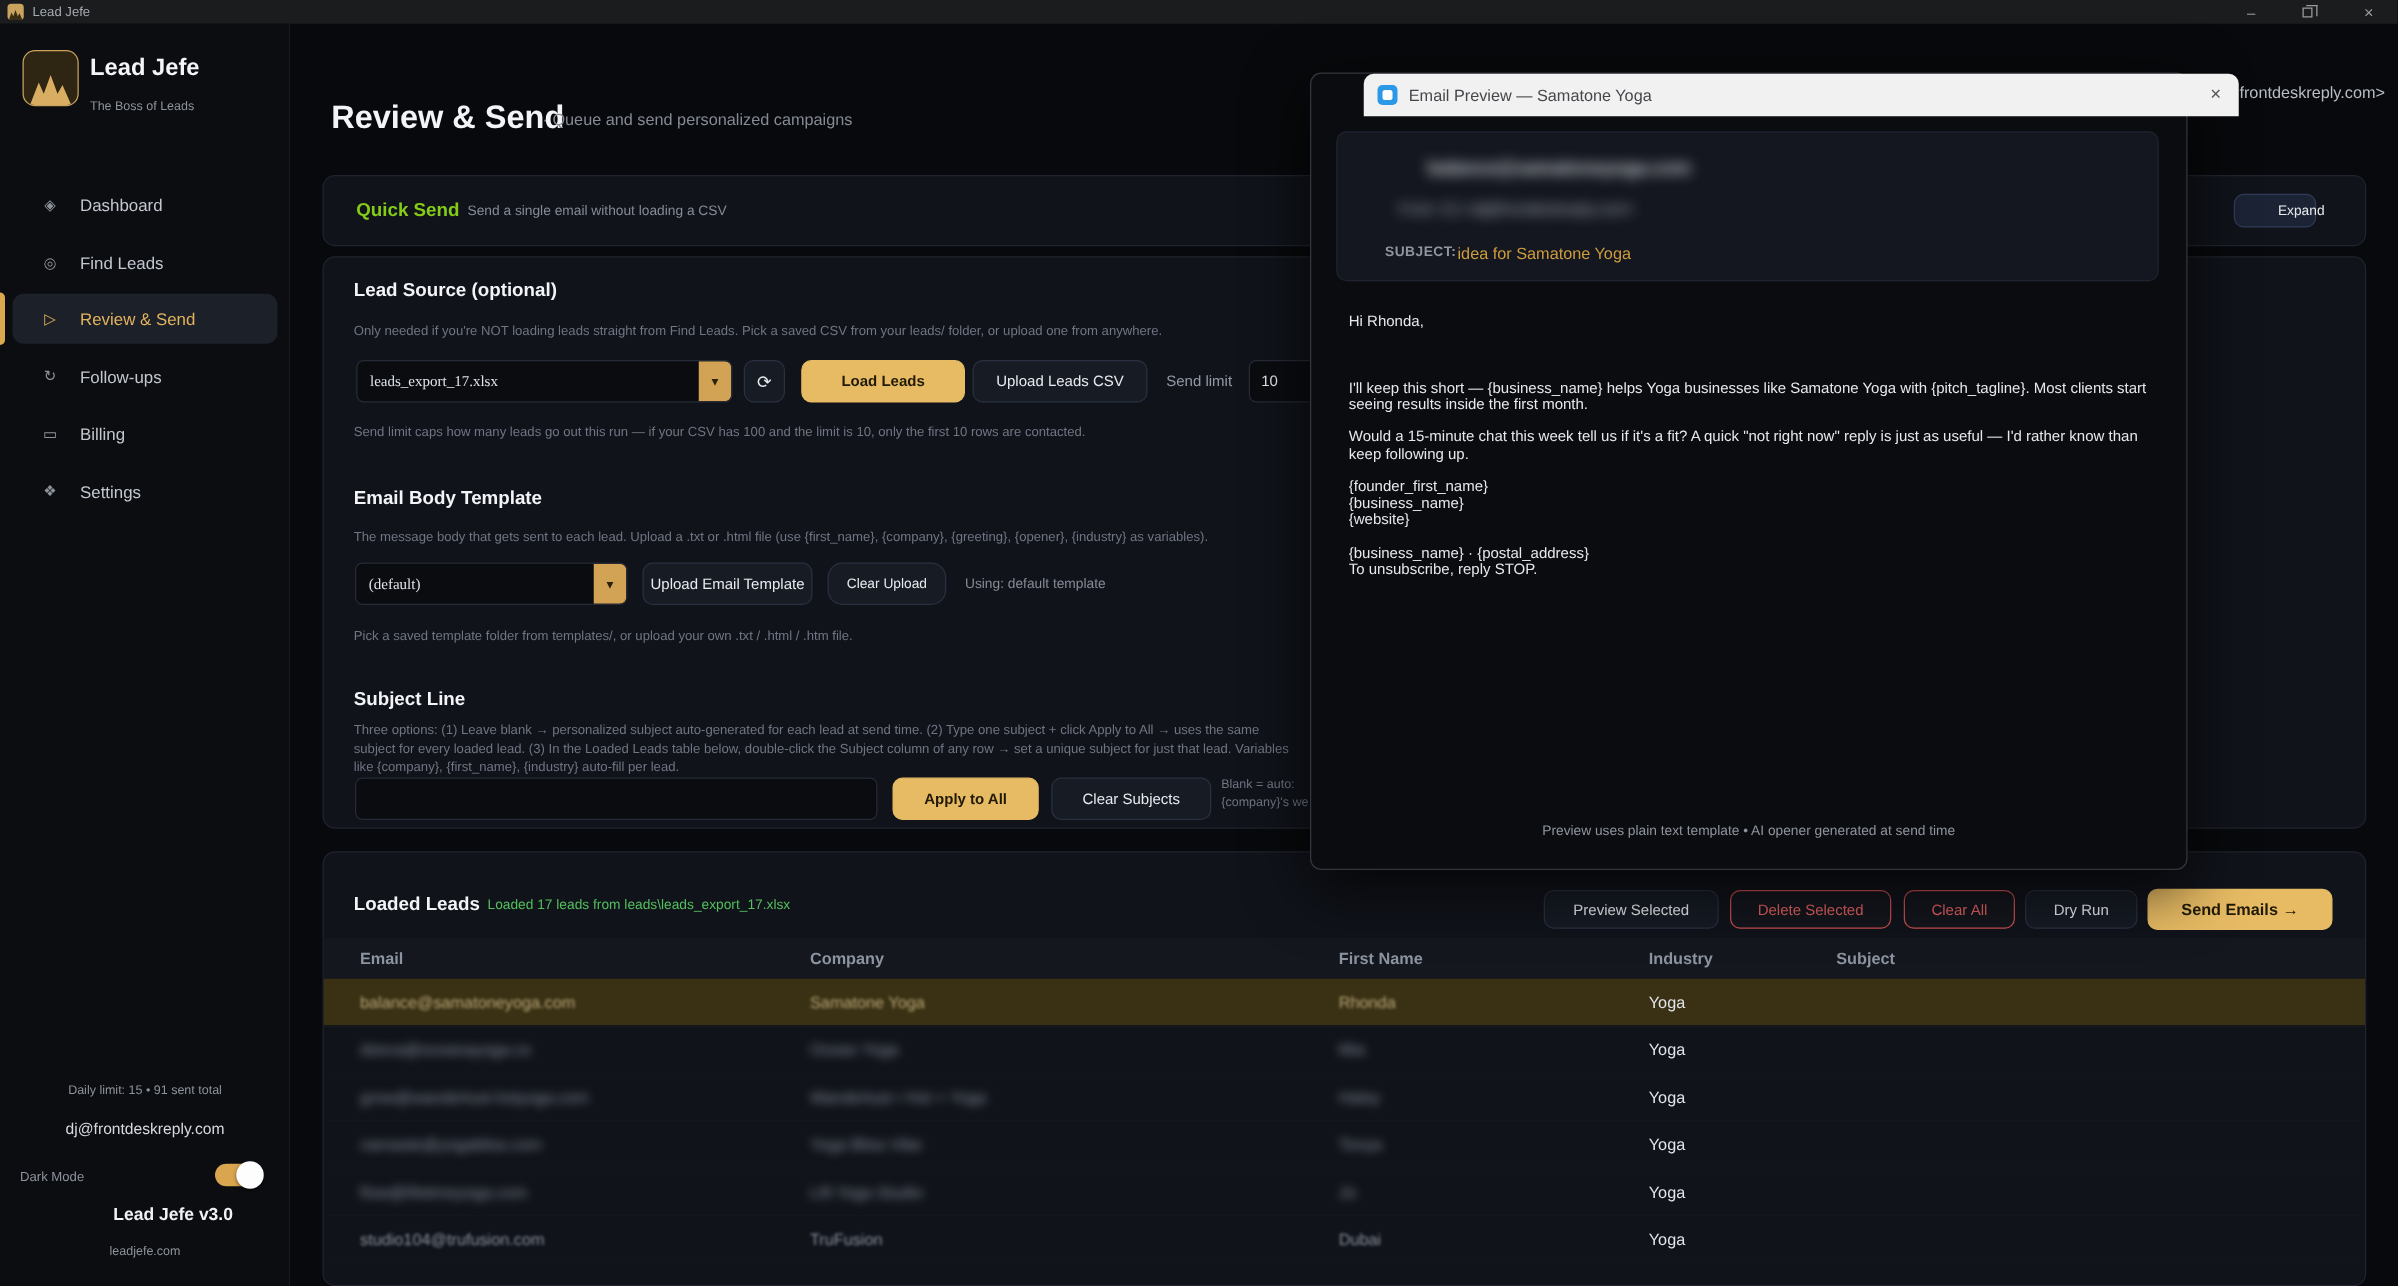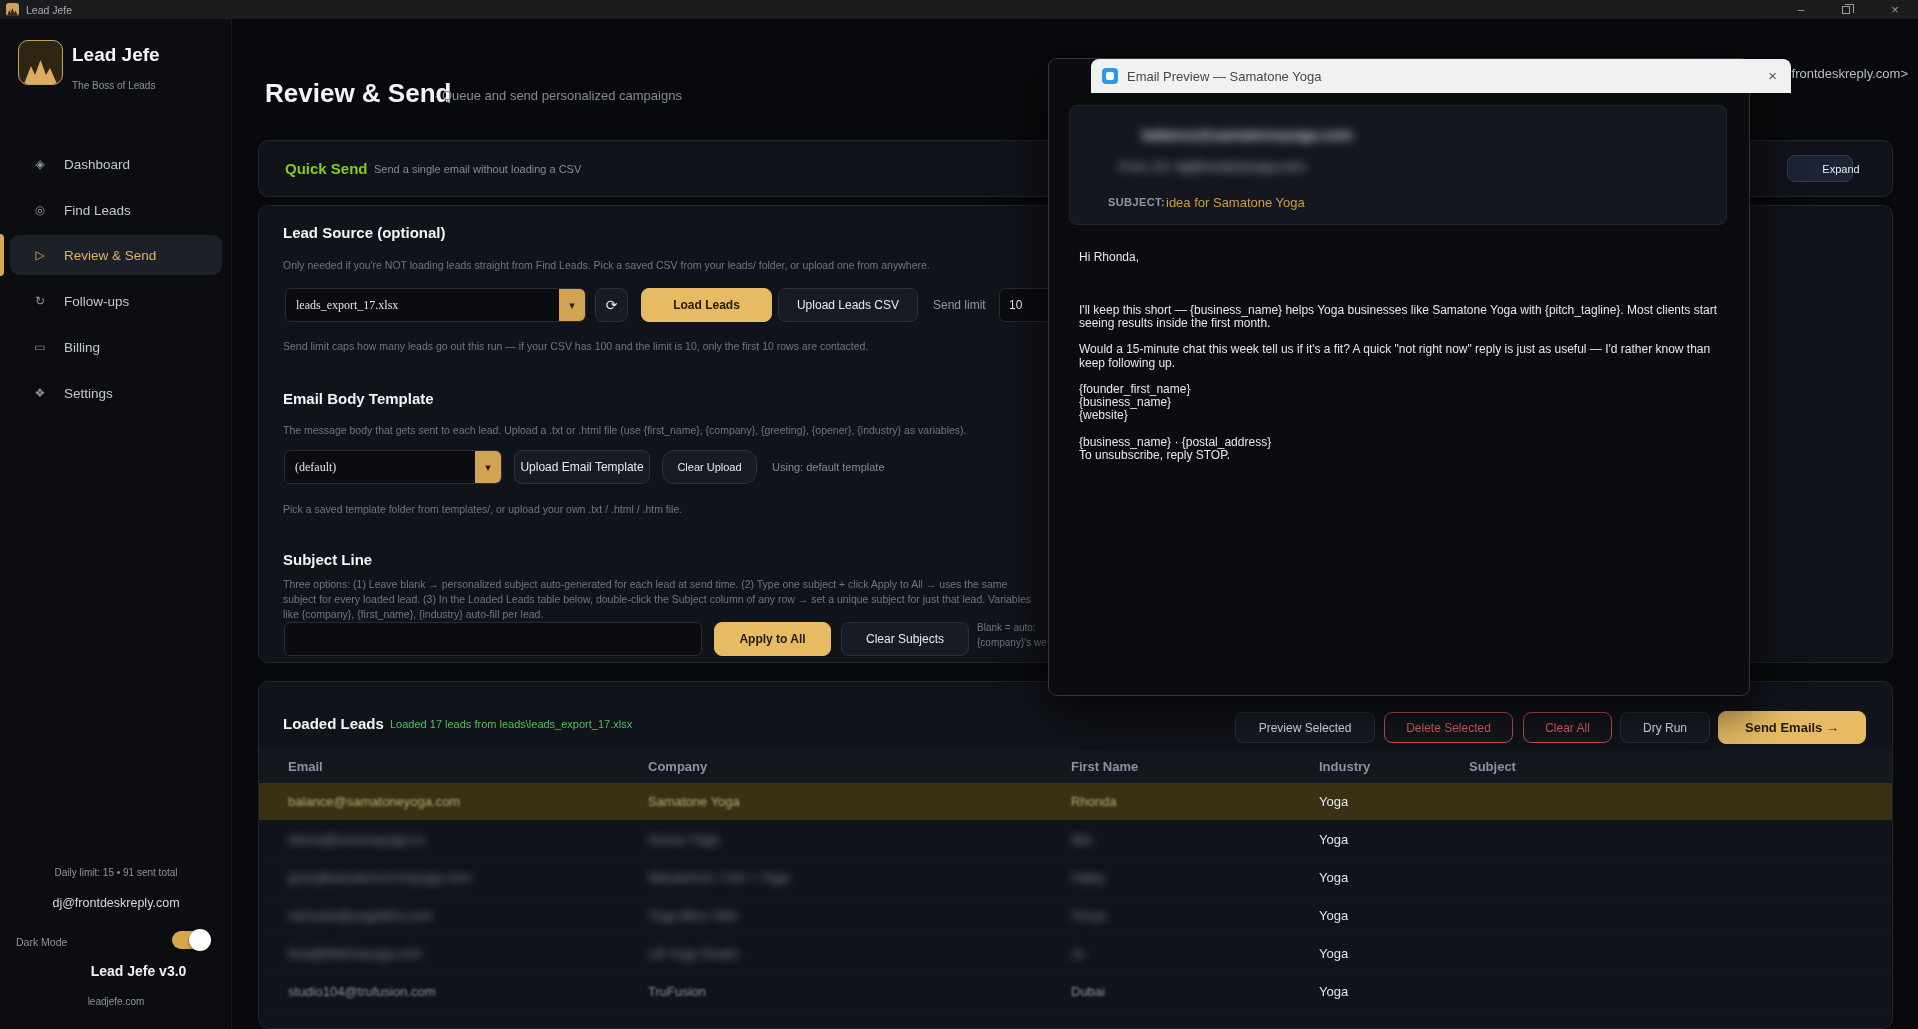--- a/index.html
+++ b/index.html
@@ -297,13 +297,14 @@
 I'll keep this short — {business_name} helps Yoga businesses like Samatone Yoga with {pitch_tagline}. Most clients start seeing results inside the first month.
 
 Would a 15-minute chat this week tell us if it's a fit? A quick "not right now" reply is just as useful — I'd rather know than keep following up.
 
 {founder_first_name}
 {business_name}
 {website}
 
 {business_name} · {postal_address}
 To unsubscribe, reply STOP.</div>
+  <div class="m-foot">Preview uses plain text template   •   AI opener generated at send time</div>
 </div>
 
 </body></html>

